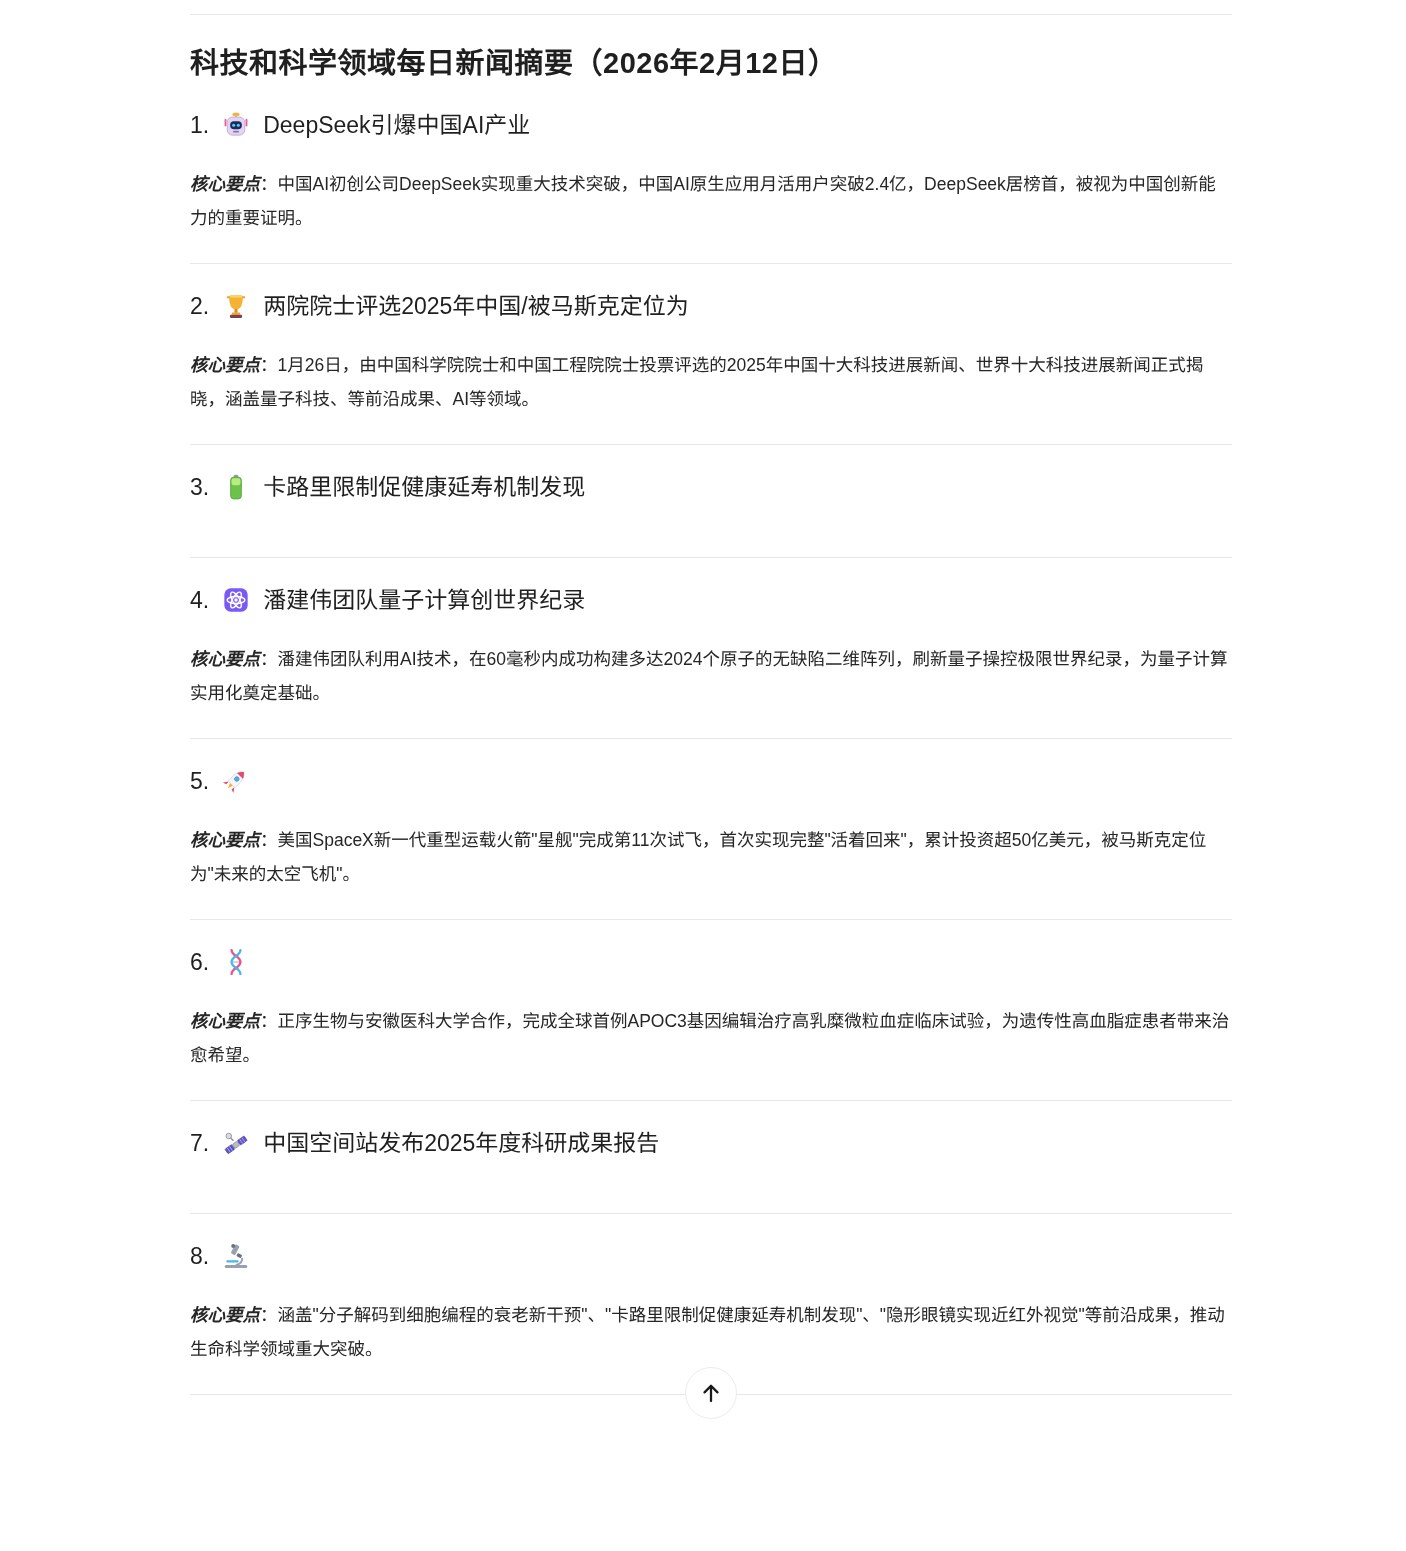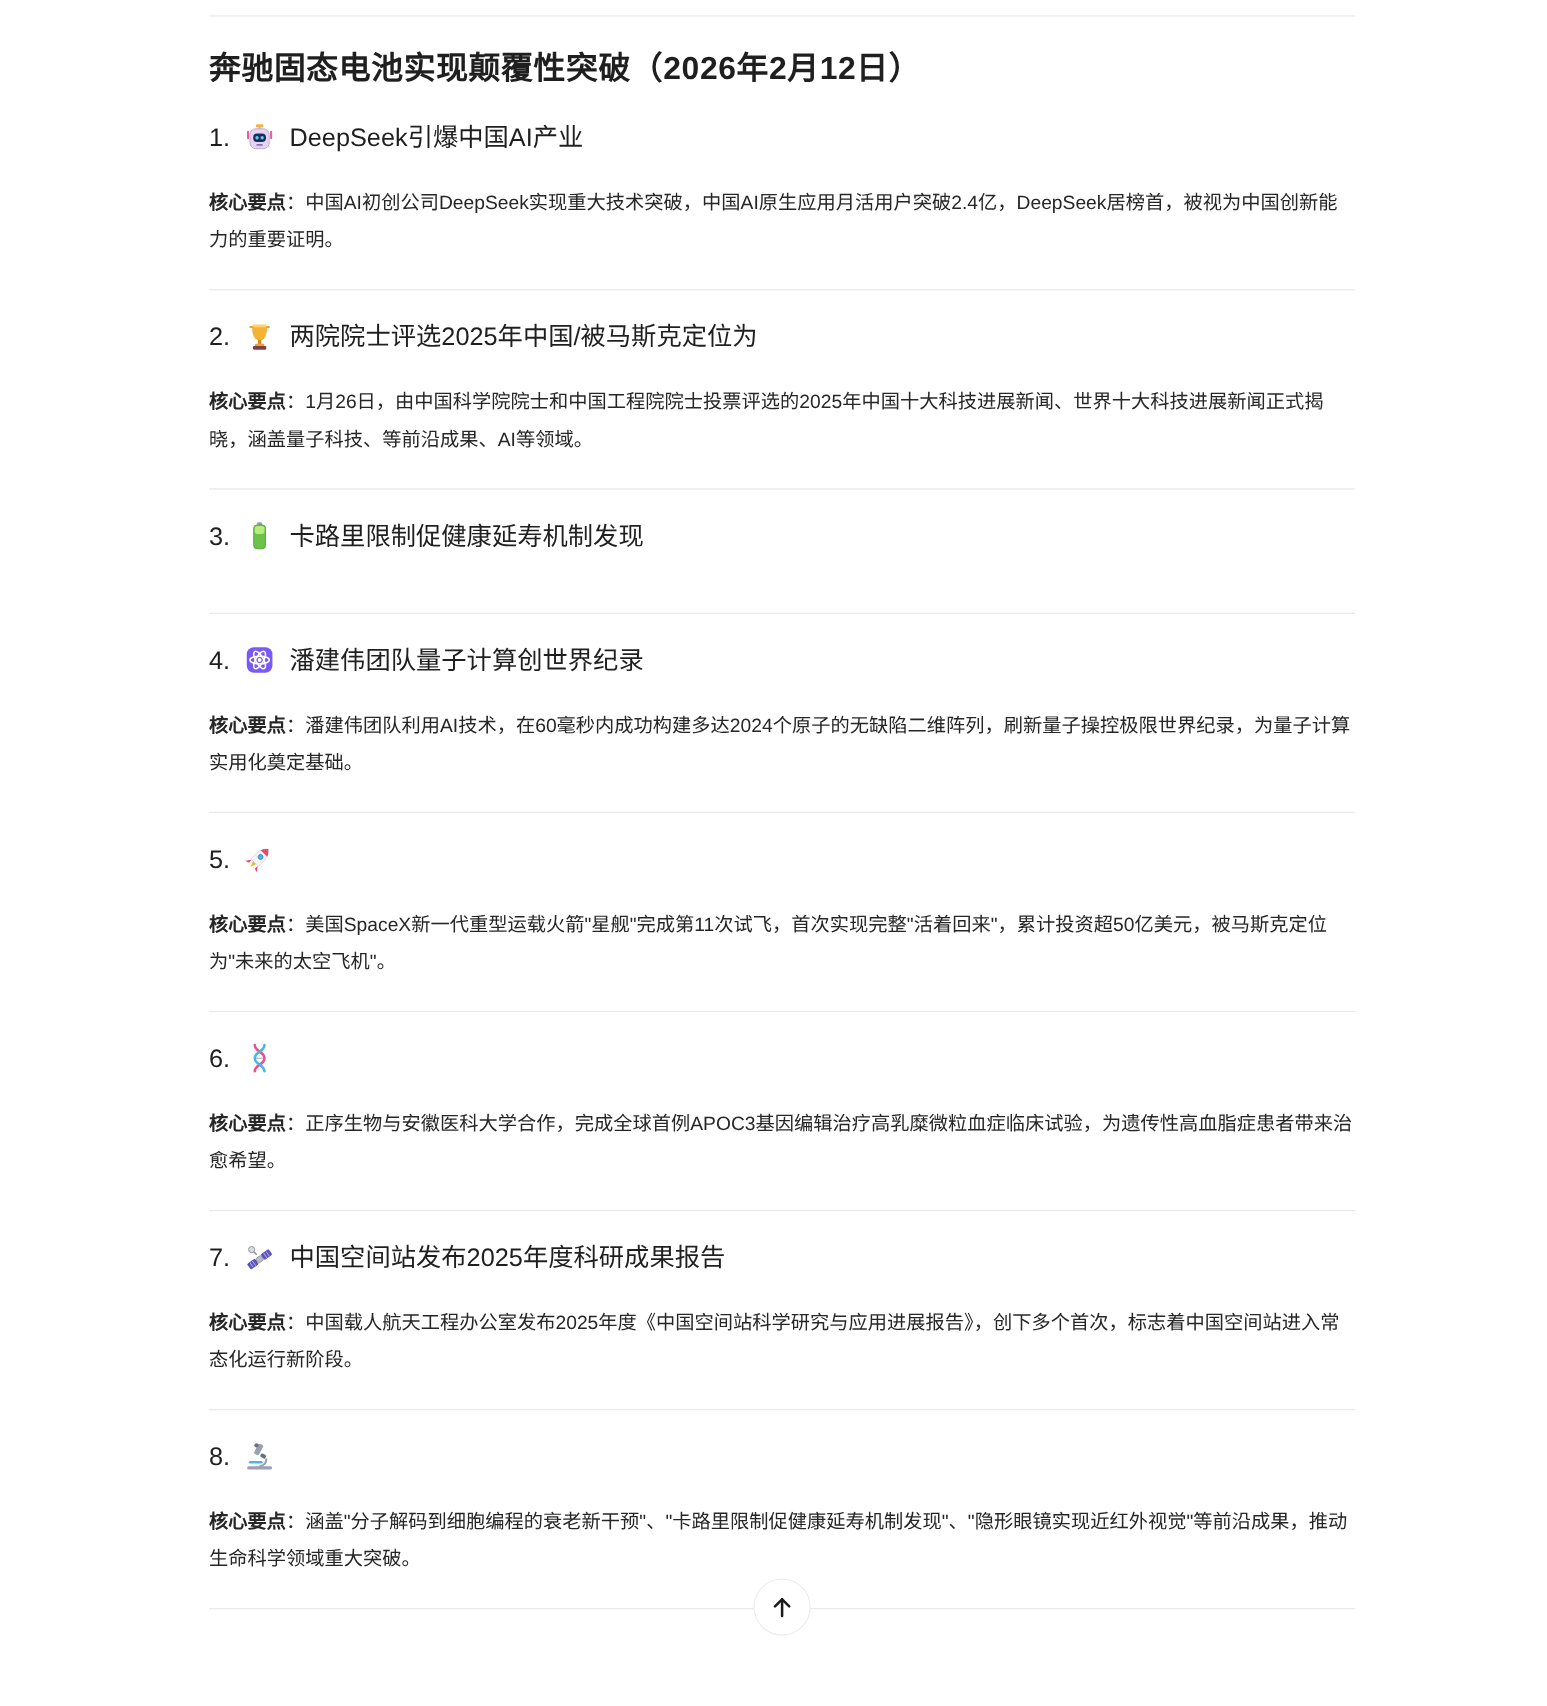--- a/index.html
+++ b/index.html
@@ -47,21 +47,21 @@
     height: 28px;
     margin-right: 13px;
     flex: 0 0 auto;
   }
   .item-icon svg { width: 100%; height: 100%; }
   .item-body {
     font-size: 17.5px;
     line-height: 34px;
     color: #262626;
   }
-  .summary-label { font-weight: 700; }
+  .summary-label { font-weight: 700; font-style: italic; }
   .footer-divider-wrap {
     position: relative;
     margin-top: 0;
   }
   .scroll-top {
     position: absolute;
     left: 50%;
     top: 0;
     transform: translate(-50%, -52%);
     width: 52px;
@@ -77,21 +77,21 @@
   }
   .scroll-top svg { width: 26px; height: 26px; }
 </style>
 </head>
 <body>
 
 <div class="content">
 
   <hr class="divider top-divider">
 
-  <h1 class="page-title">奔驰固态电池实现颠覆性突破（2026年2月12日）</h1>
+  <h1 class="page-title">科技和科学领域每日新闻摘要（2026年2月12日）</h1>
 
   <section class="news-item">
     <h3 class="item-heading">
       <span class="item-number">1.</span>
       <span class="item-icon">
         <svg viewBox="0 0 24 24">
           <rect x="9" y="1.6" width="6" height="2.6" rx="1.3" fill="#f6b333"></rect>
           <rect x="11.2" y="3.6" width="1.6" height="2" fill="#c9b3e0"></rect>
           <line x1="3" y1="7.5" x2="3" y2="12.5" stroke="#e85d9a" stroke-width="1.6" stroke-linecap="round"></line>
           <line x1="21" y1="7.5" x2="21" y2="12.5" stroke="#e85d9a" stroke-width="1.6" stroke-linecap="round"></line>
@@ -211,21 +211,20 @@
             <line x1="6.6" y1="11.4" x2="6.6" y2="15.8" stroke="#b9b3ef" stroke-width="0.7"></line>
             <rect x="9.5" y="11.5" width="5" height="4.2" rx="0.8" fill="#b8bcc8" stroke="#8a8f9c" stroke-width="0.6"></rect>
             <rect x="15" y="11.2" width="7" height="4.8" rx="0.8" fill="#5f54c7" stroke="#433a9e" stroke-width="0.5"></rect>
             <line x1="17.3" y1="11.4" x2="17.3" y2="15.8" stroke="#b9b3ef" stroke-width="0.7"></line>
             <line x1="19.6" y1="11.4" x2="19.6" y2="15.8" stroke="#b9b3ef" stroke-width="0.7"></line>
           </g>
         </svg>
       </span>
       <span class="item-title">中国空间站发布2025年度科研成果报告</span>
     </h3>
-    <p class="item-body"><span class="summary-label">核心要点</span><span>：</span><span>中国载人航天工程办公室发布2025年度《中国空间站科学研究与应用进展报告》，创下多个首次，标志着中国空间站进入常态化运行新阶段。</span></p>
   </section>
   <hr class="divider">
 
   <section class="news-item">
     <h3 class="item-heading">
       <span class="item-number">8.</span>
       <span class="item-icon">
         <svg viewBox="0 0 24 24">
           <rect x="9.2" y="2.2" width="4.2" height="8.8" rx="1.2" transform="rotate(28 11.3 6.6)" fill="#9aa0ae"></rect>
           <circle cx="9.6" cy="3.4" r="1.7" fill="#6a7080"></circle>

